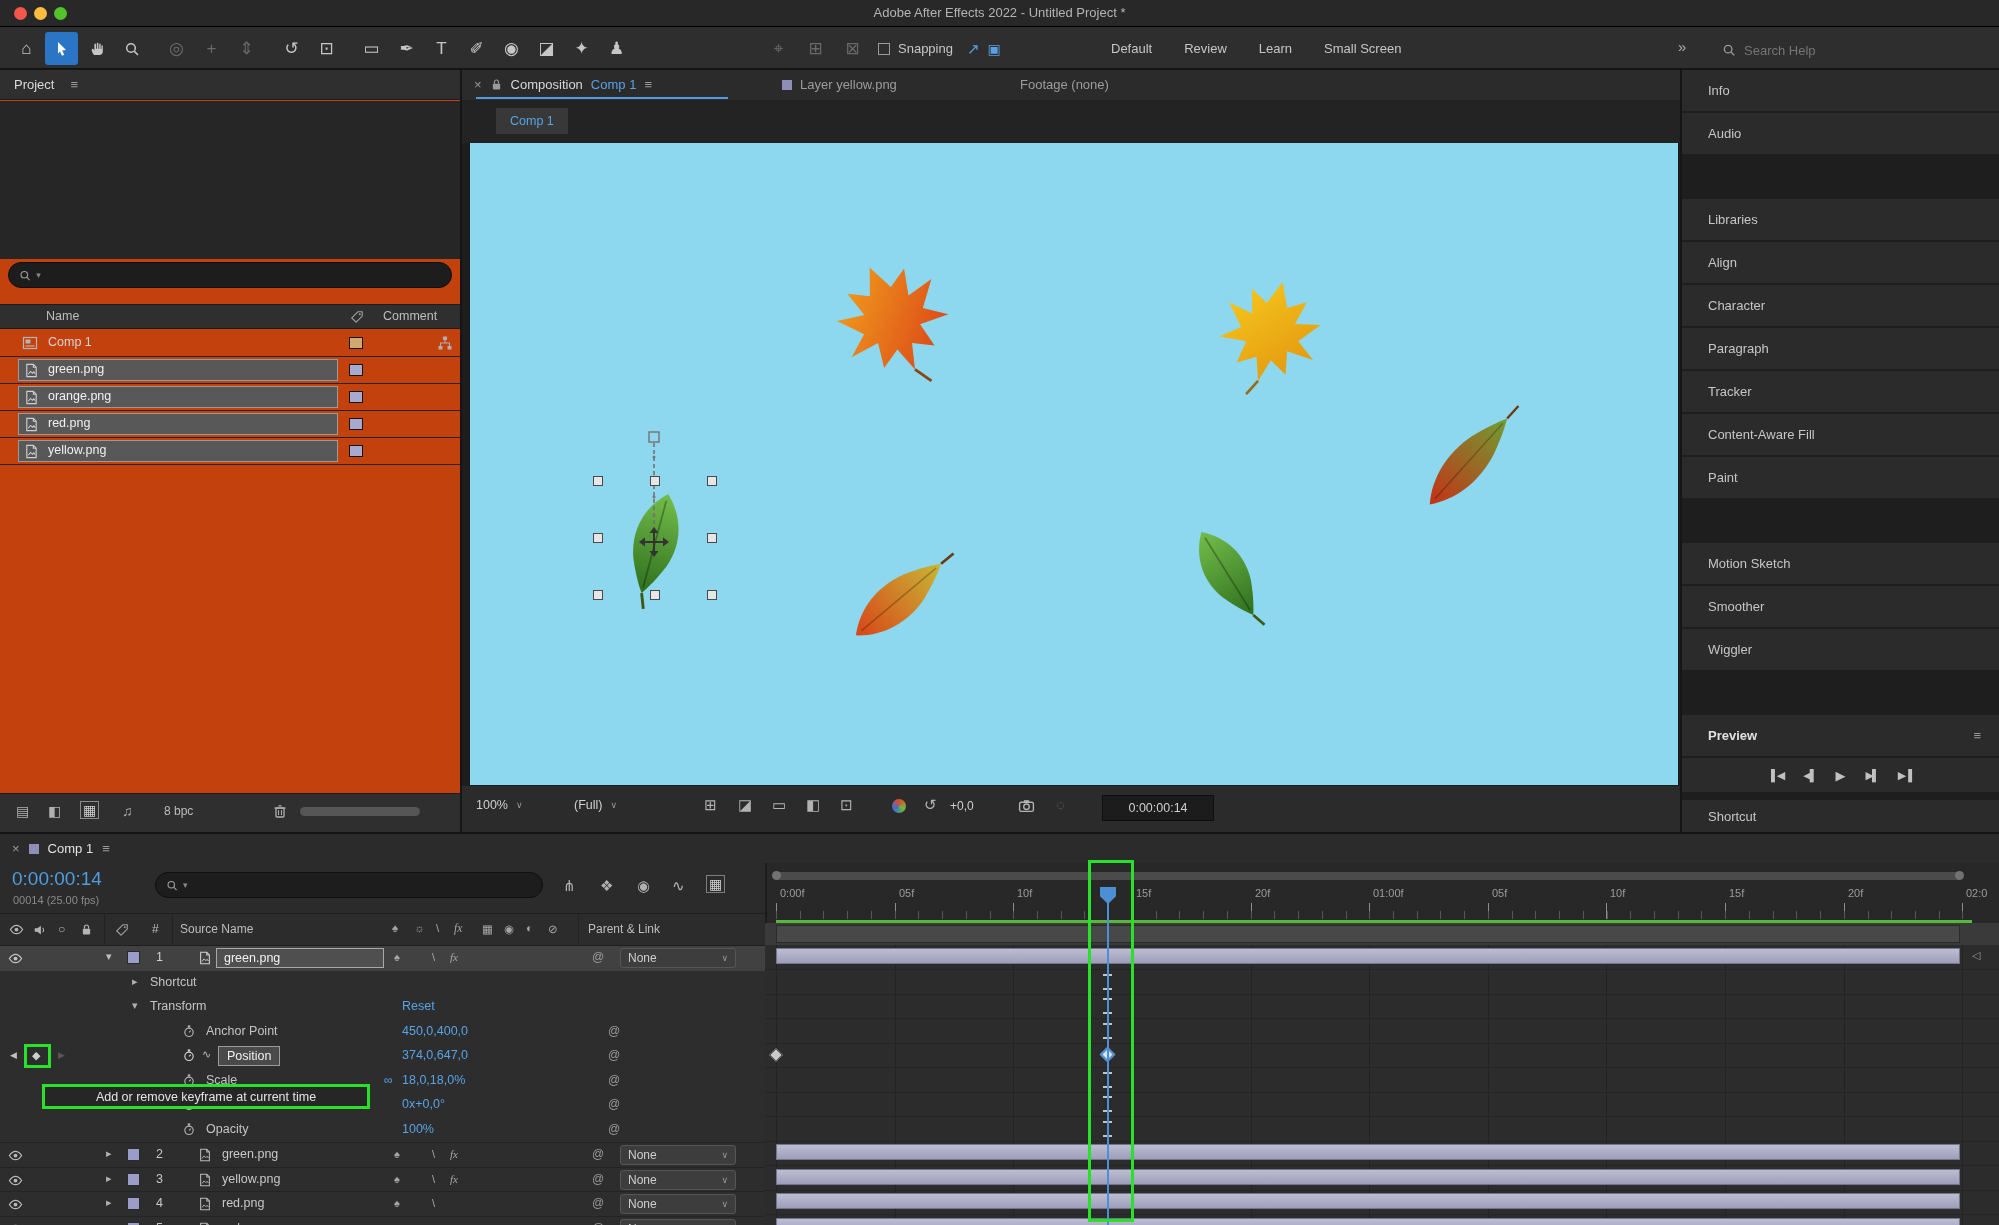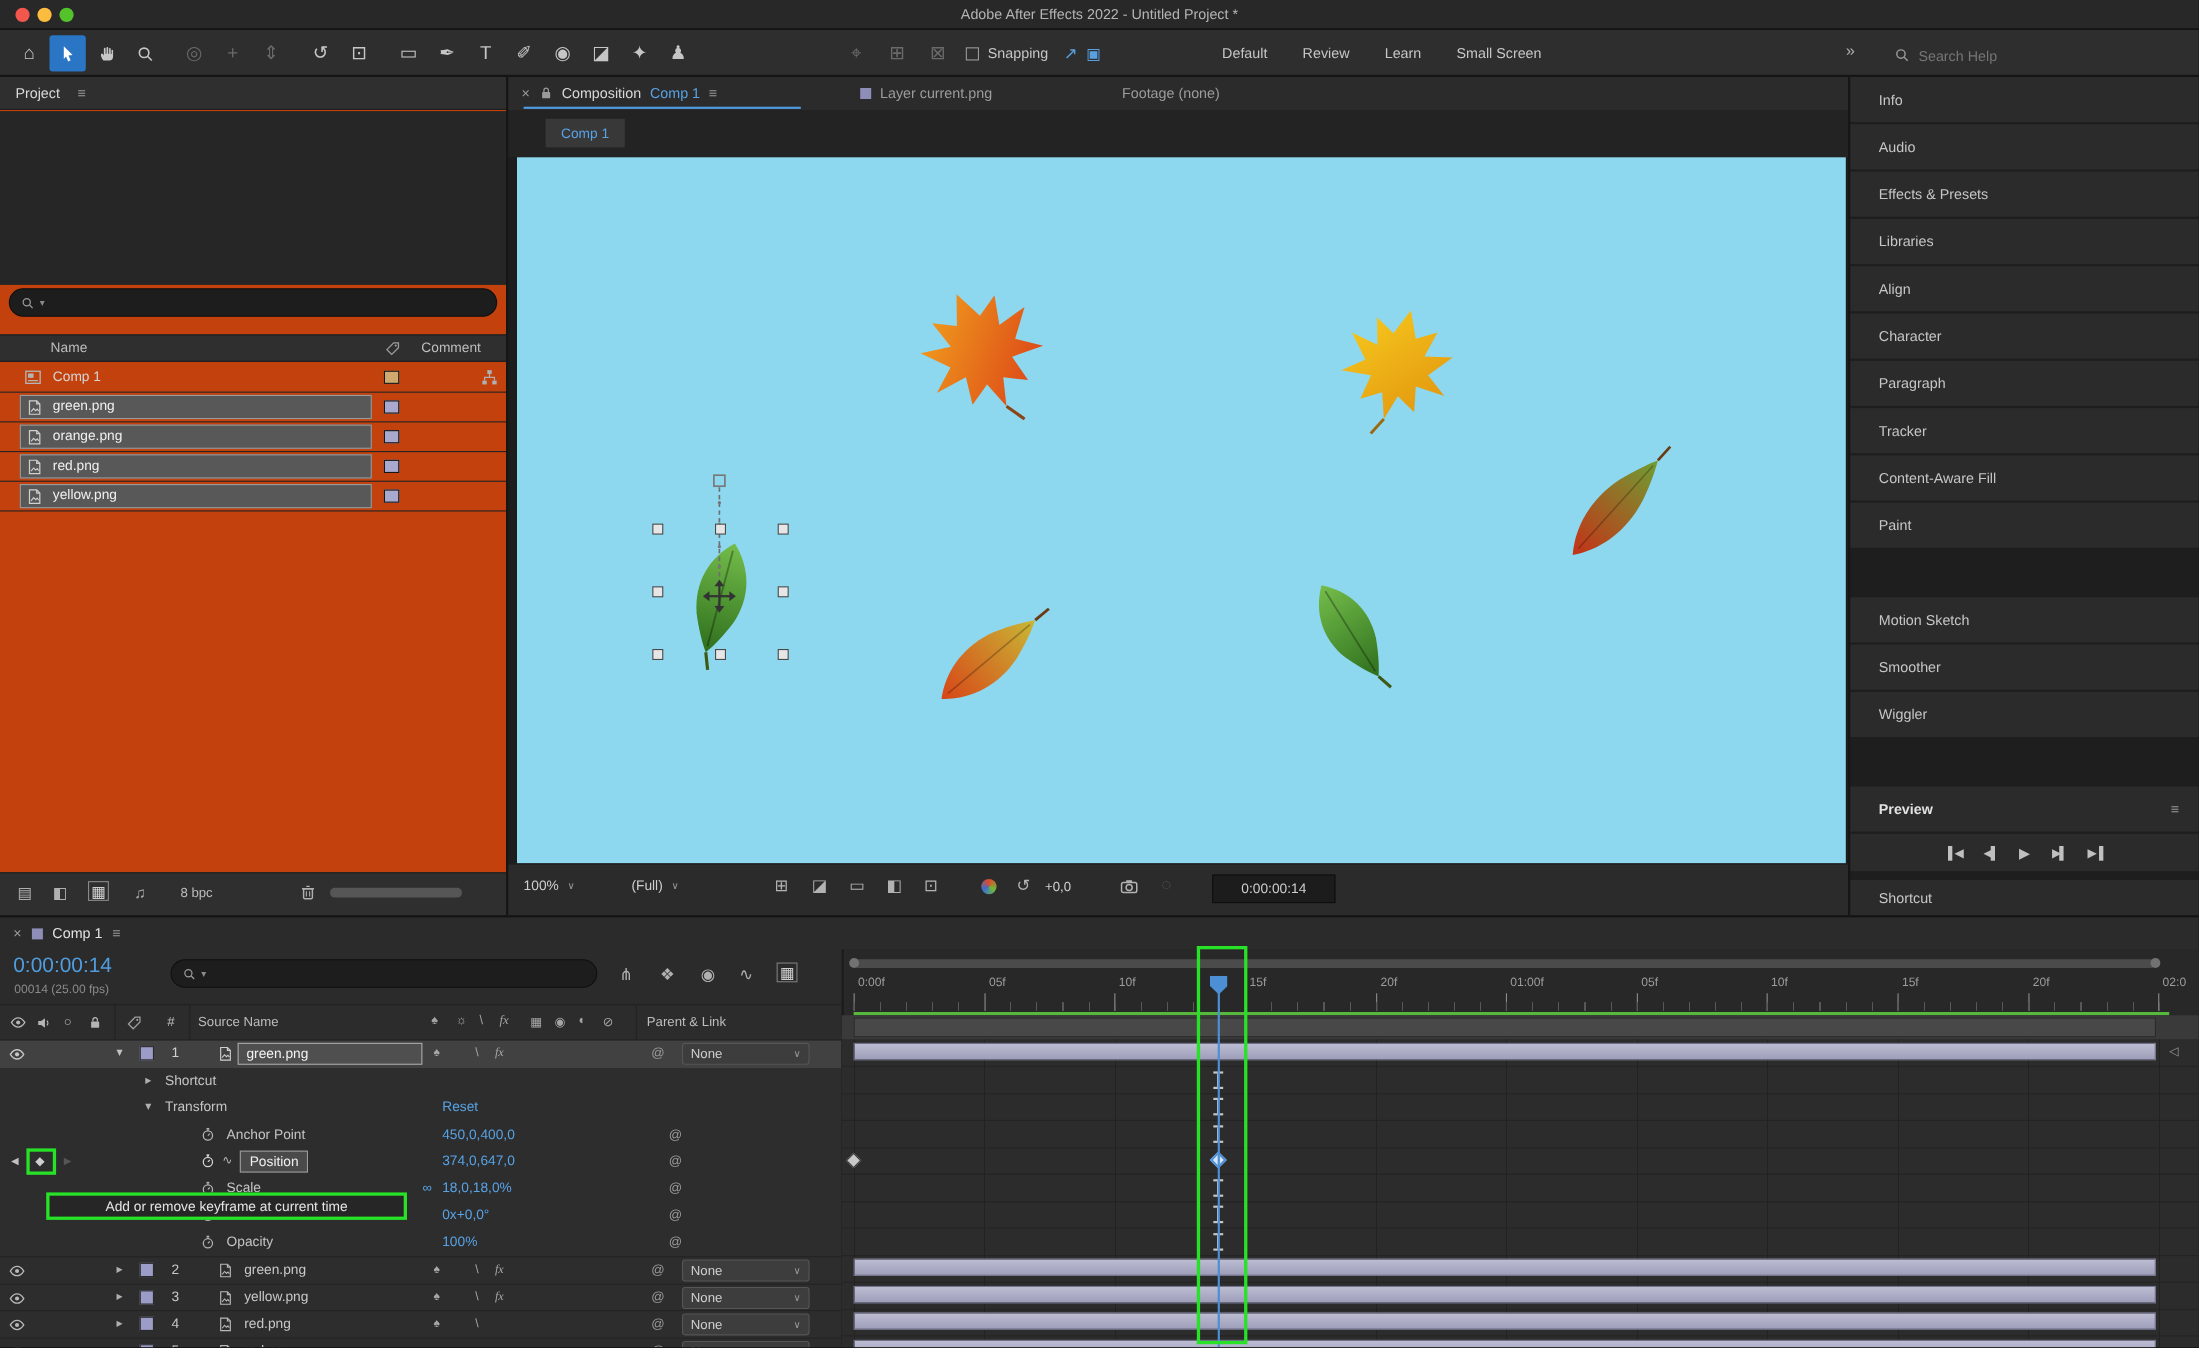--- a/index.html
+++ b/index.html
@@ -289,21 +289,21 @@
         <svg class="s" width="13" height="13" style="color:#9a9a9a">
             <use href="#i-lock"></use>
           </svg>
         <span style="color:#d8d8d8">Composition</span>
         <span style="color:#57a3e6">Comp 1</span>
         <span style="color:#9a9a9a">≡</span>
       </div>
       <span class="ab" style="left:14px;top:27px;width:252px;height:2px;background:#4e9be0"></span>
       <div class="ab fx" style="left:320px;top:0;height:29px;gap:8px">
         <span style="width:10px;height:10px;background:#8e8eb8"></span>
-        <span style="color:#9c9c9c">Layer current.png</span>
+        <span style="color:#9c9c9c">Layer yellow.png</span>
       </div>
       <div class="ab fx" style="left:558px;top:0;height:29px">
         <span style="color:#9c9c9c">Footage (none)</span>
       </div>
     </div>
     <div class="ab" style="left:0;top:30px;width:1218px;height:43px;background:#232323">
       <div class="ab fx" style="left:34px;top:8px;height:26px;padding:0 14px;background:#383838">
         <span style="color:#57a3e6;font-size:12.5px">Comp 1</span>
       </div>
     </div>
@@ -420,23 +420,20 @@
     </div>
   </div>
 
   <div class="panel" style="left:1682px;top:70px;width:317px;height:762px;background:#1e1e1e">
     <div class="rp-item" style="top:0">
         <span>Info</span>
       </div>
     <div class="rp-item" style="top:43px">
         <span>Audio</span>
       </div>
-    <div class="rp-item" style="top:86px">
-        <span>Effects &amp; Presets</span>
-      </div>
     <div class="rp-item" style="top:129px">
         <span>Libraries</span>
       </div>
     <div class="rp-item" style="top:172px">
         <span>Align</span>
       </div>
     <div class="rp-item" style="top:215px">
         <span>Character</span>
       </div>
     <div class="rp-item" style="top:258px">

